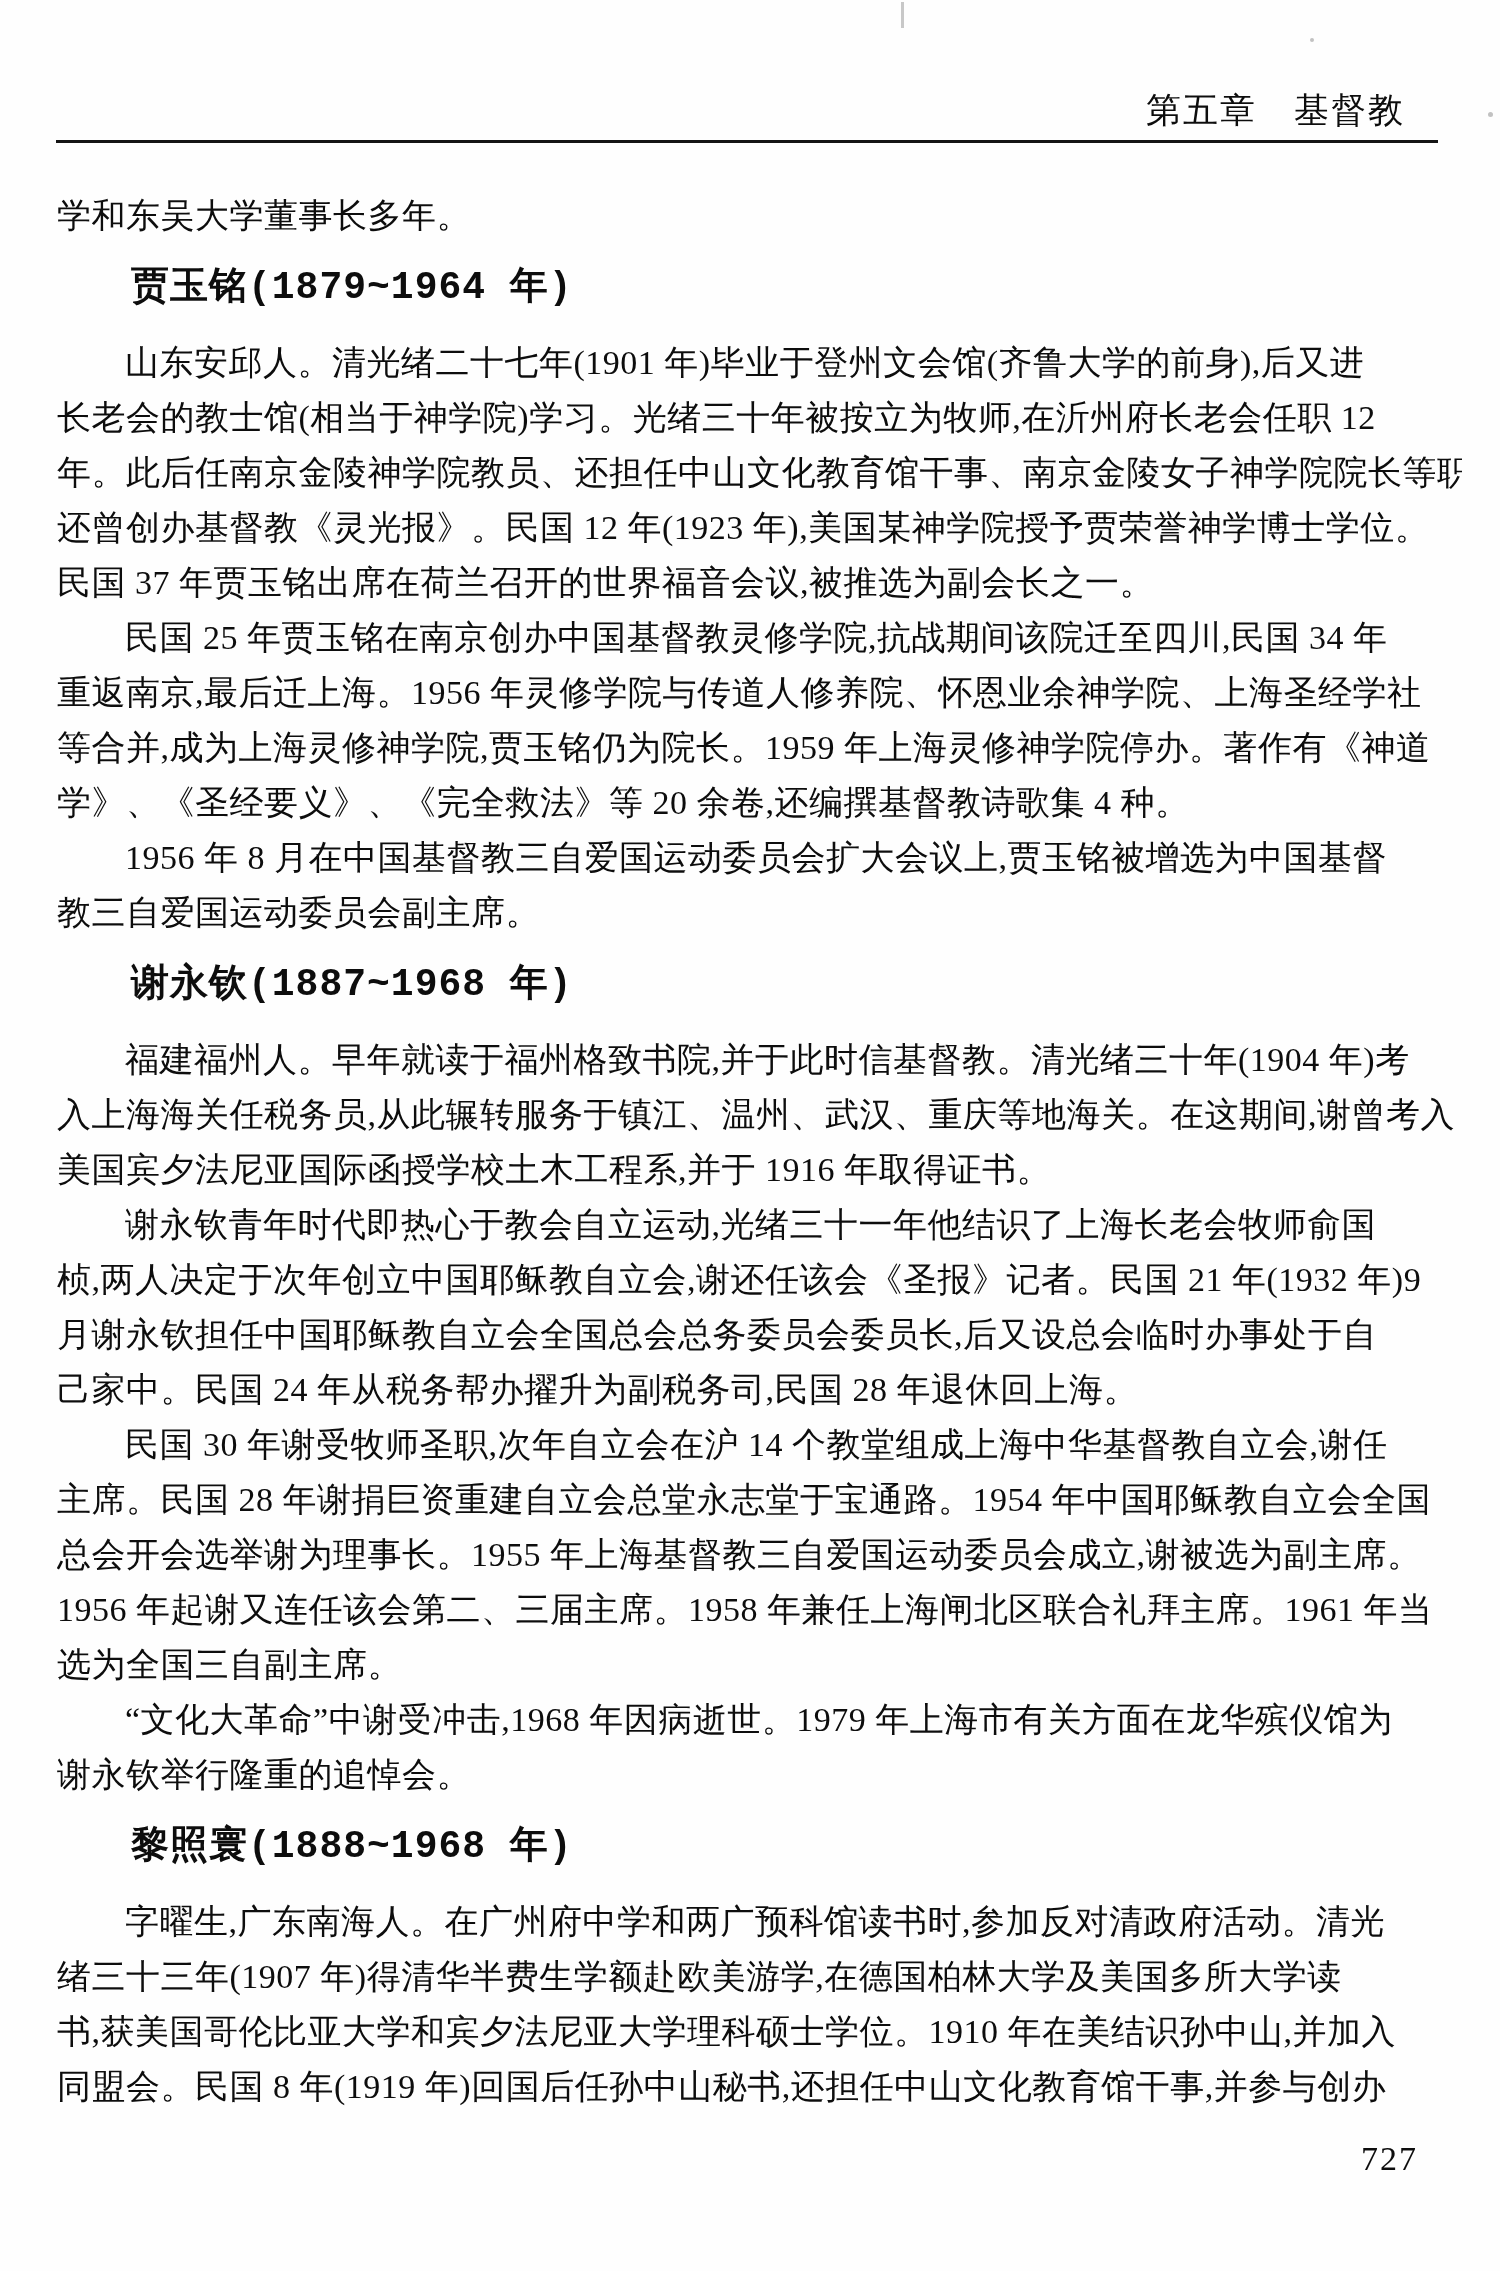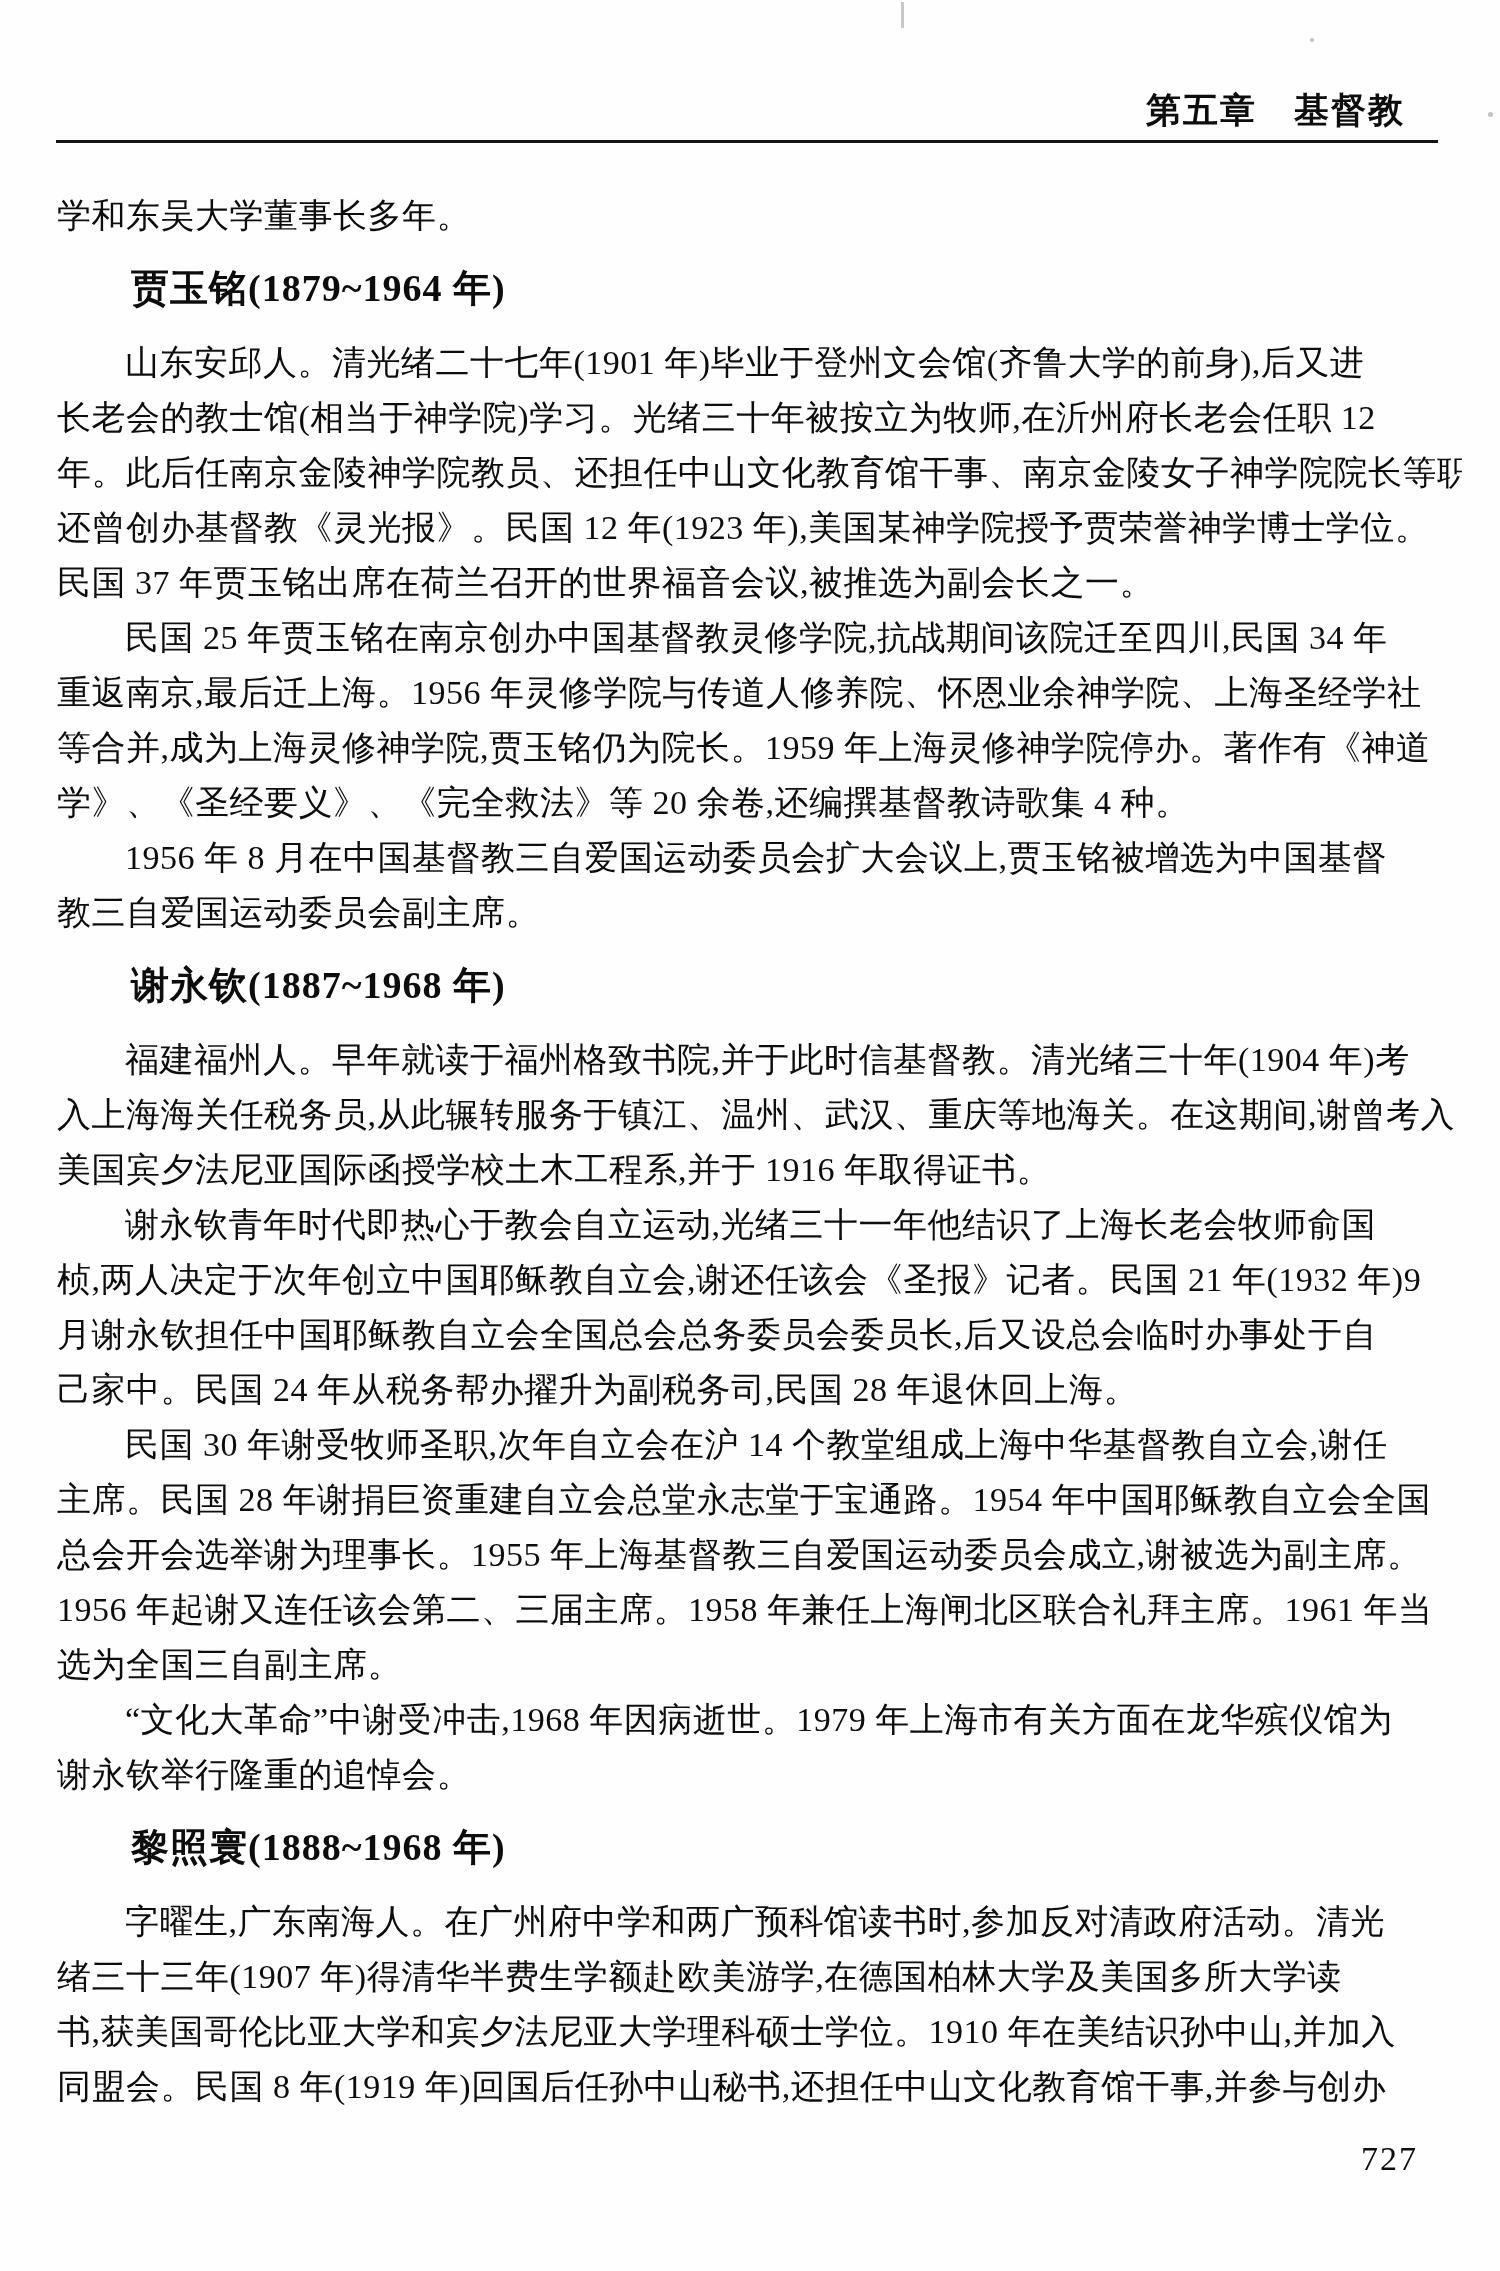--- a/index.html
+++ b/index.html
@@ -12,21 +12,21 @@
     color: #0d0d0d;
     font-family: "Liberation Serif", "DejaVu Serif", serif;
     overflow: hidden;
     box-sizing: border-box;
     padding-top: 90px;
   }
   
   .running-header {
     margin-right: 95px;
     text-align: right;
-    font-weight: bold;
+    font-weight: normal;
     font-size: 35px;
     line-height: 40px;
     letter-spacing: 2px;
     font-family: "Liberation Sans", "DejaVu Sans", sans-serif;
   }
   .header-rule {
     border: none;
     border-top: 3px solid #141414;
     margin: 10px 62px 0 56px;
   }
@@ -43,21 +43,21 @@
     overflow: hidden;
   }
   .line.indent { padding-left: 68px; }
   .cont-line { margin-top: 45px; }
   h2.bio-heading {
     font-size: 38px;
     font-weight: bold;
     line-height: 50px;
     margin: 20px 0 22px 74px;
     letter-spacing: 1px;
-    font-family: Liberation Serif, serif;
+    font-family: Liberation Mono, monospace;
   }
   .page-number {
     position: absolute;
     top: 2140px;
     right: 82px;
     font-size: 34px;
     letter-spacing: 2px;
   }
   
   .speck { position: absolute; background: #9a9a9a; }

